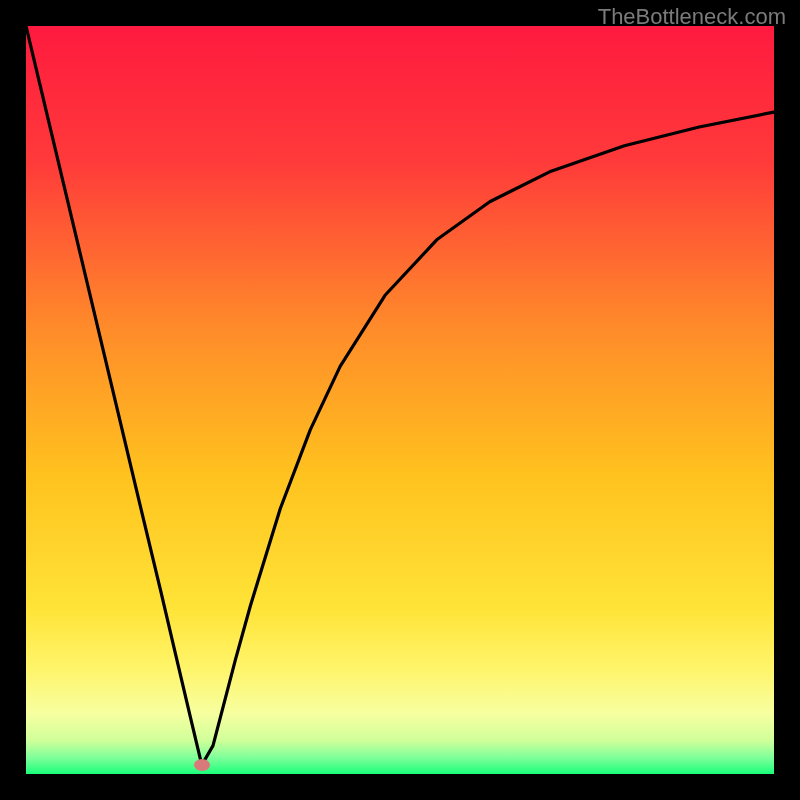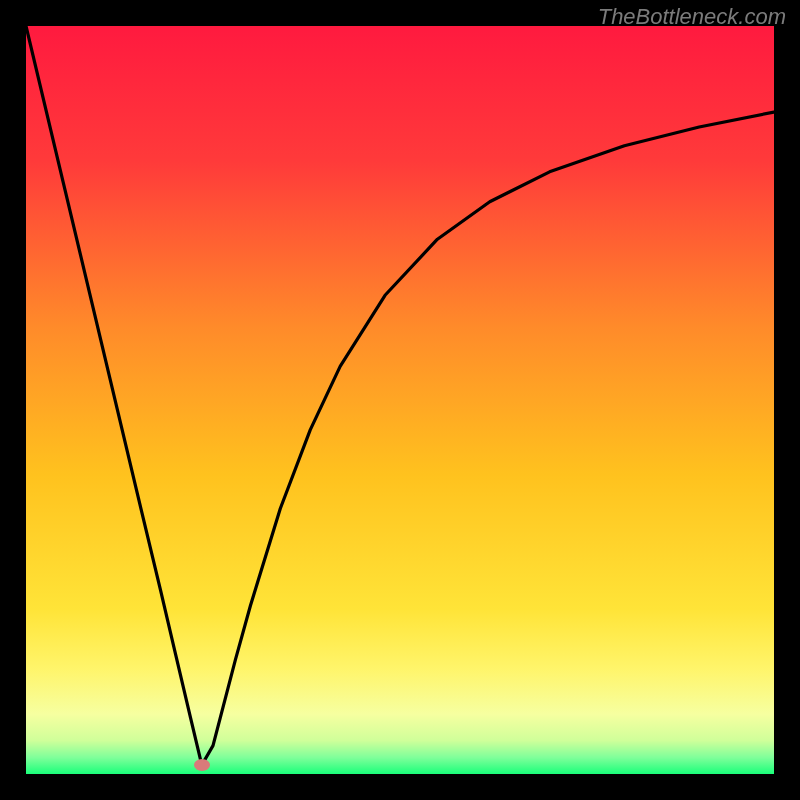--- a/index.html
+++ b/index.html
@@ -7,21 +7,20 @@
     padding: 0;
     width: 800px;
     height: 800px;
     background: #000;
     font-family: Arial, Helvetica, sans-serif;
   }
   .wrapper {
     position: relative;
     width: 800px;
     height: 800px;
-    font-style: italic;
   }
   .attribution {
     position: absolute;
     top: 4px;
     right: 14px;
     color: #7b7b7b;
     font-size: 22px;
     font-weight: 500;
     z-index: 10;
   }

